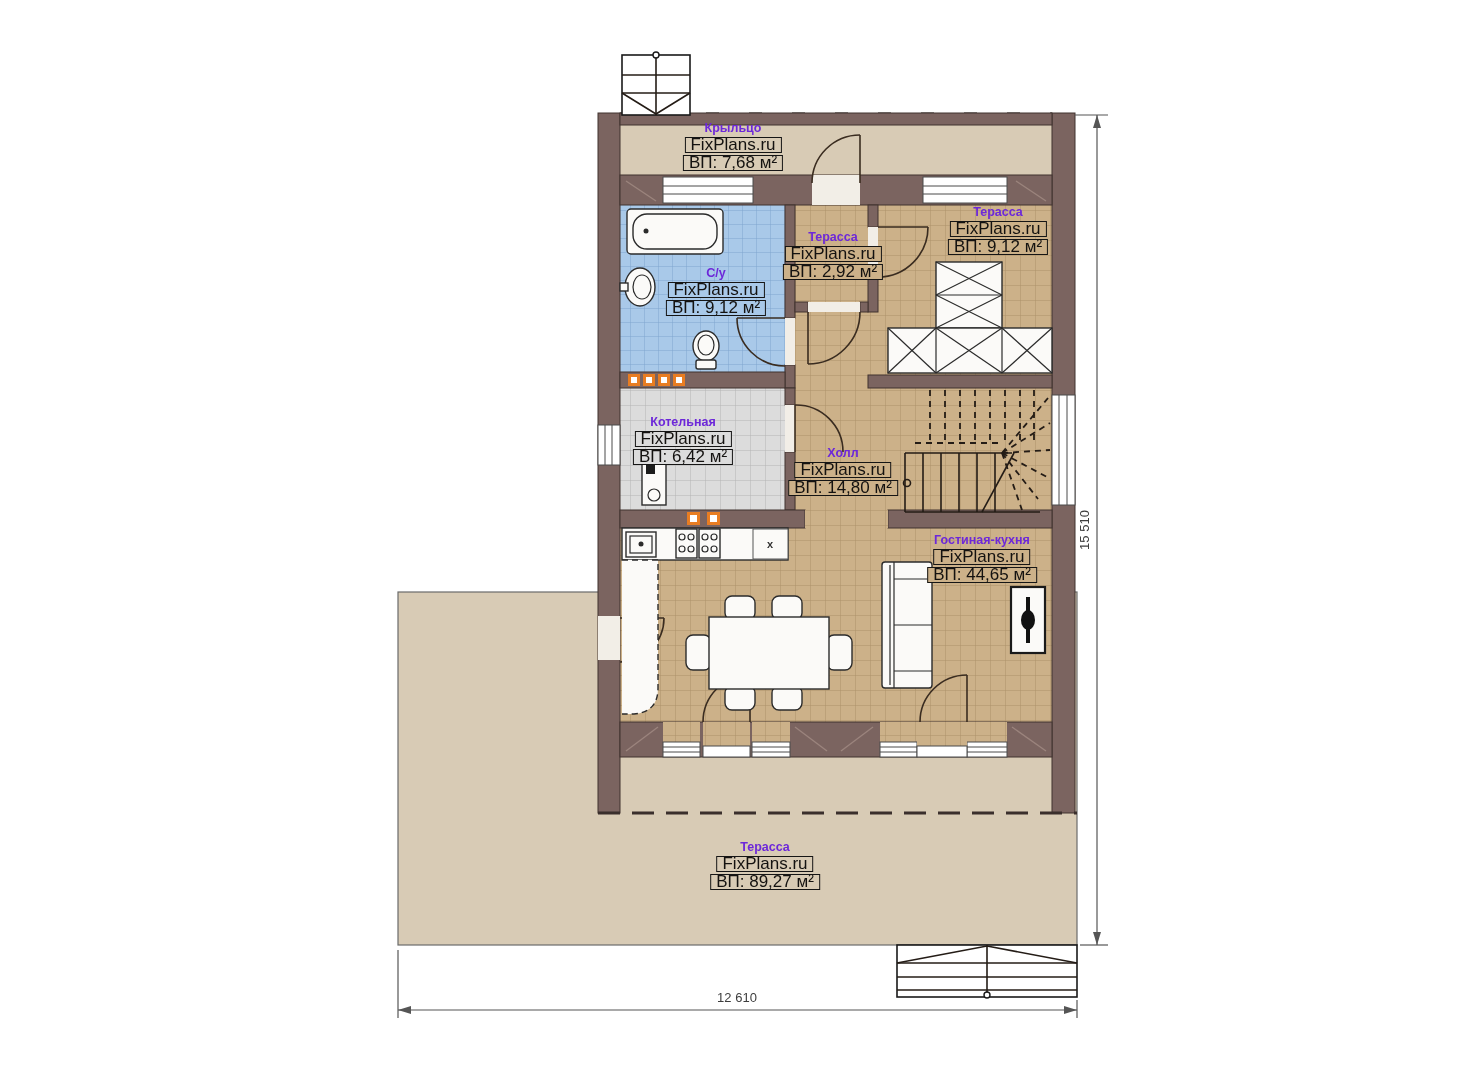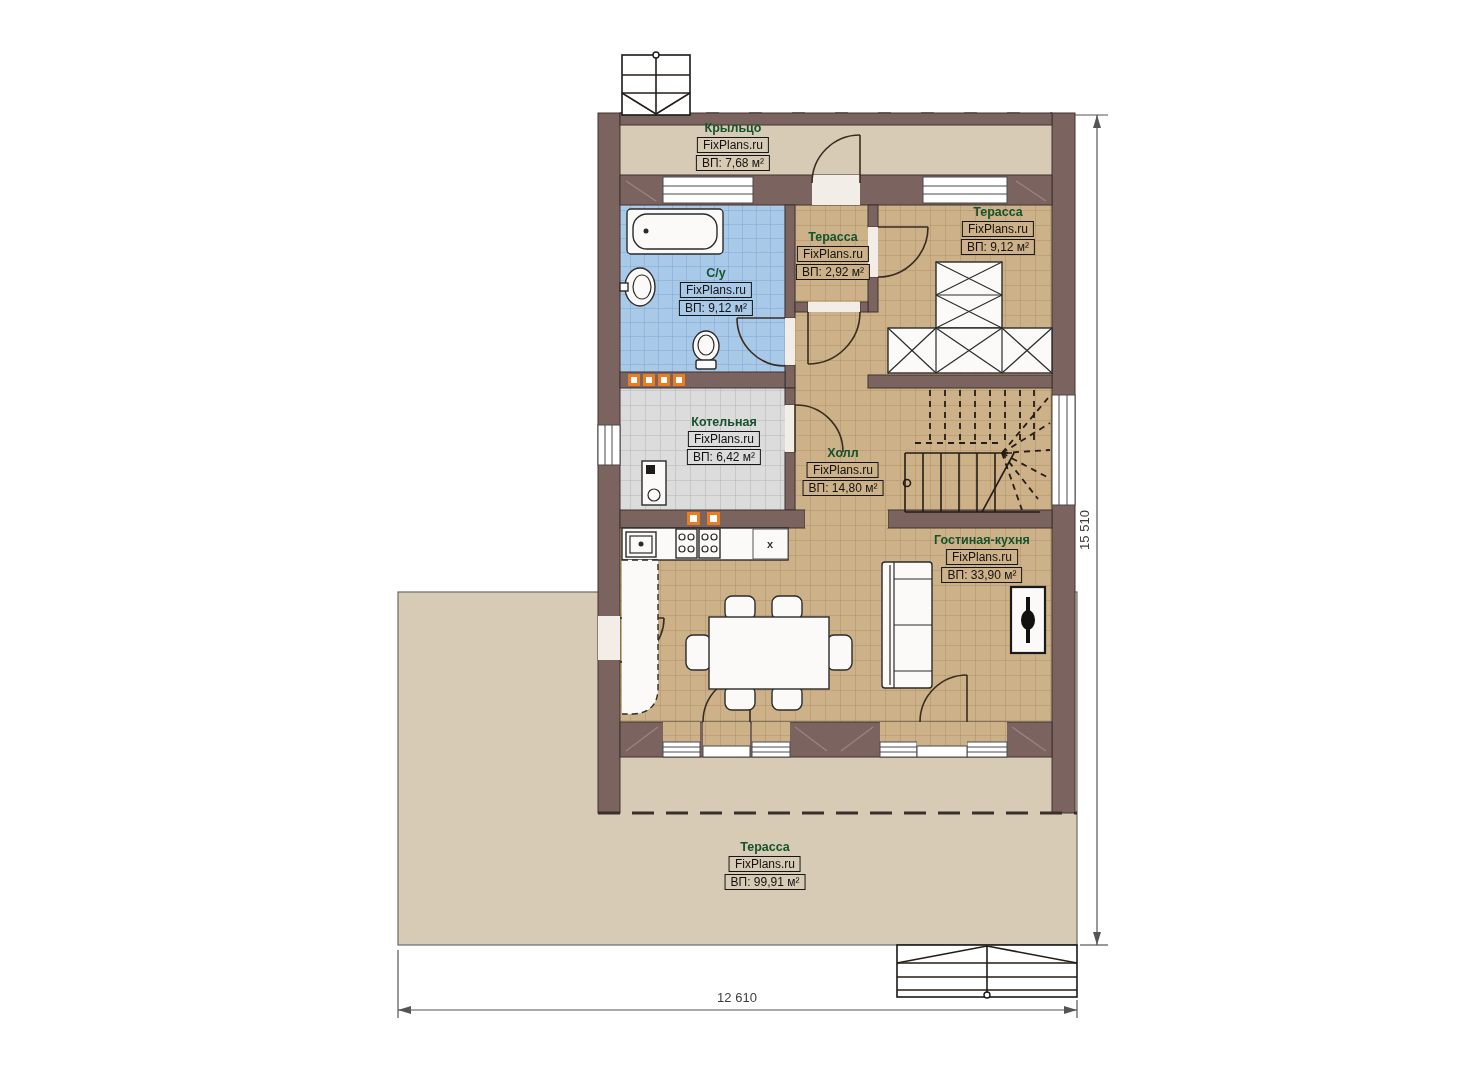--- a/index.html
+++ b/index.html
@@ -20,22 +20,22 @@
   .arc{fill:none;stroke:#3a2c20;stroke-width:1.6;}
   .stair{stroke:#241c16;stroke-width:1.6;fill:none;}
   .stair-d{stroke:#241c16;stroke-width:1.8;fill:none;stroke-dasharray:6 5;}
   .hatch{stroke:#9b847d;stroke-width:1.4;}
   .dim{stroke:#555;stroke-width:1.2;fill:none;}
   .dimtxt{font:13px "Liberation Sans",sans-serif;fill:#3d3d3d;}
   .marker{font:bold 11px "Liberation Sans",sans-serif;fill:#333;}
 
   
   .room-label{position:absolute;transform:translateX(-50%);display:flex;flex-direction:column;align-items:center;z-index:5;}
-  .room-name{font-size:12.5px;font-weight:bold;color:#14532d;white-space:nowrap;line-height:14px;}
-  .room-box{font-size:12px;color:#141210;border:1.5px solid #151515;padding:0 5px;line-height:14px;margin-top:2px;white-space:nowrap;}
+  .room-name{font-size:12.5px;font-weight:bold;color:#6d28d9;white-space:nowrap;line-height:14px;}
+  .room-box{font-size:17px;color:#141210;border:1.5px solid #151515;padding:0 5px;line-height:14px;margin-top:2px;white-space:nowrap;}
   .lb-beige{background:var(--c-terrace,#d8cbb5);}
   .lb-tan{background:var(--c-floor_tile,#ccb189);}
   .lb-blue{background:var(--c-bathroom_tile,#a9c9e9);}
   .lb-gray{background:var(--c-boiler_tile,#dcdcdc);}
 </style>
 </head>
 <body>
 
 <div class="stage">
 
@@ -399,37 +399,37 @@
   <div class="room-box lb-tan">FixPlans.ru</div>
   <div class="room-box lb-tan">ВП: 2,92 м²</div>
 </div>
 
 <div class="room-label" style="left:998px;top:205px">
   <div class="room-name">Терасса</div>
   <div class="room-box lb-tan">FixPlans.ru</div>
   <div class="room-box lb-tan">ВП: 9,12 м²</div>
 </div>
 
-<div class="room-label" style="left:724px;top:415px">
+<div class="room-label" style="left:683px;top:415px">
   <div class="room-name">Котельная</div>
   <div class="room-box lb-gray">FixPlans.ru</div>
   <div class="room-box lb-gray">ВП: 6,42 м²</div>
 </div>
 
 <div class="room-label" style="left:843px;top:446px">
   <div class="room-name">Холл</div>
   <div class="room-box lb-tan">FixPlans.ru</div>
   <div class="room-box lb-tan">ВП: 14,80 м²</div>
 </div>
 
 <div class="room-label" style="left:982px;top:533px">
   <div class="room-name">Гостиная-кухня</div>
   <div class="room-box lb-tan">FixPlans.ru</div>
-  <div class="room-box lb-tan">ВП: 33,90 м²</div>
+  <div class="room-box lb-tan">ВП: 44,65 м²</div>
 </div>
 
 <div class="room-label" style="left:765px;top:840px">
   <div class="room-name">Терасса</div>
   <div class="room-box lb-beige">FixPlans.ru</div>
-  <div class="room-box lb-beige">ВП: 99,91 м²</div>
+  <div class="room-box lb-beige">ВП: 89,27 м²</div>
 </div>
 
 </div>
 
 </body></html>

